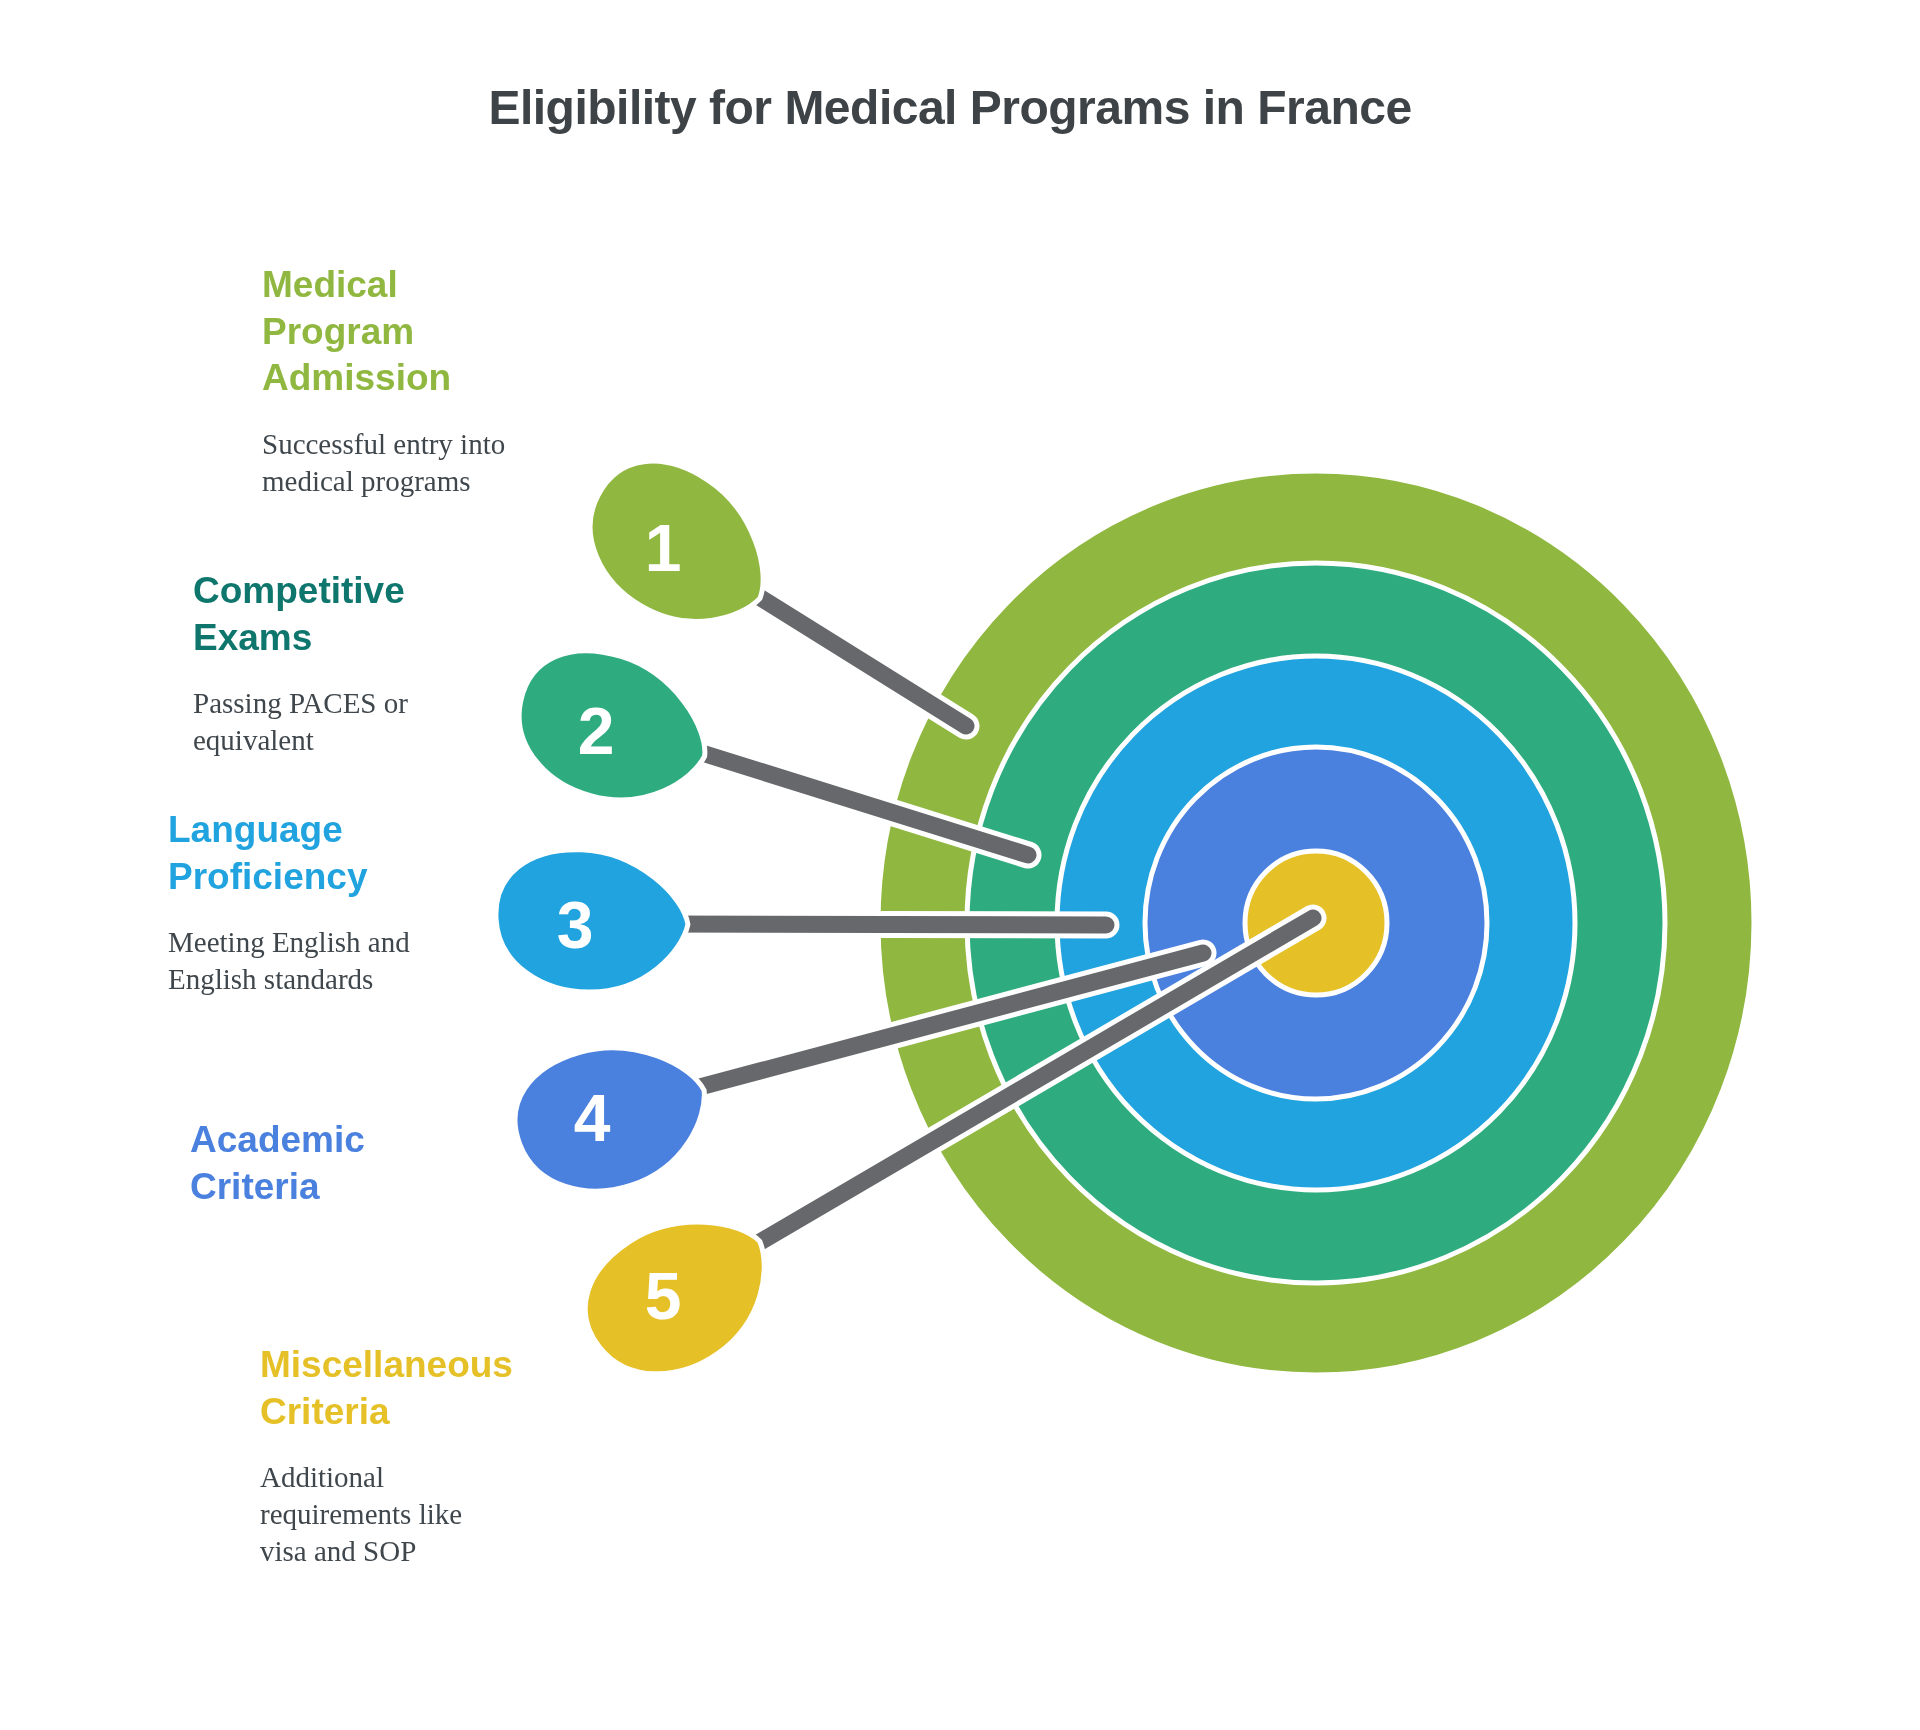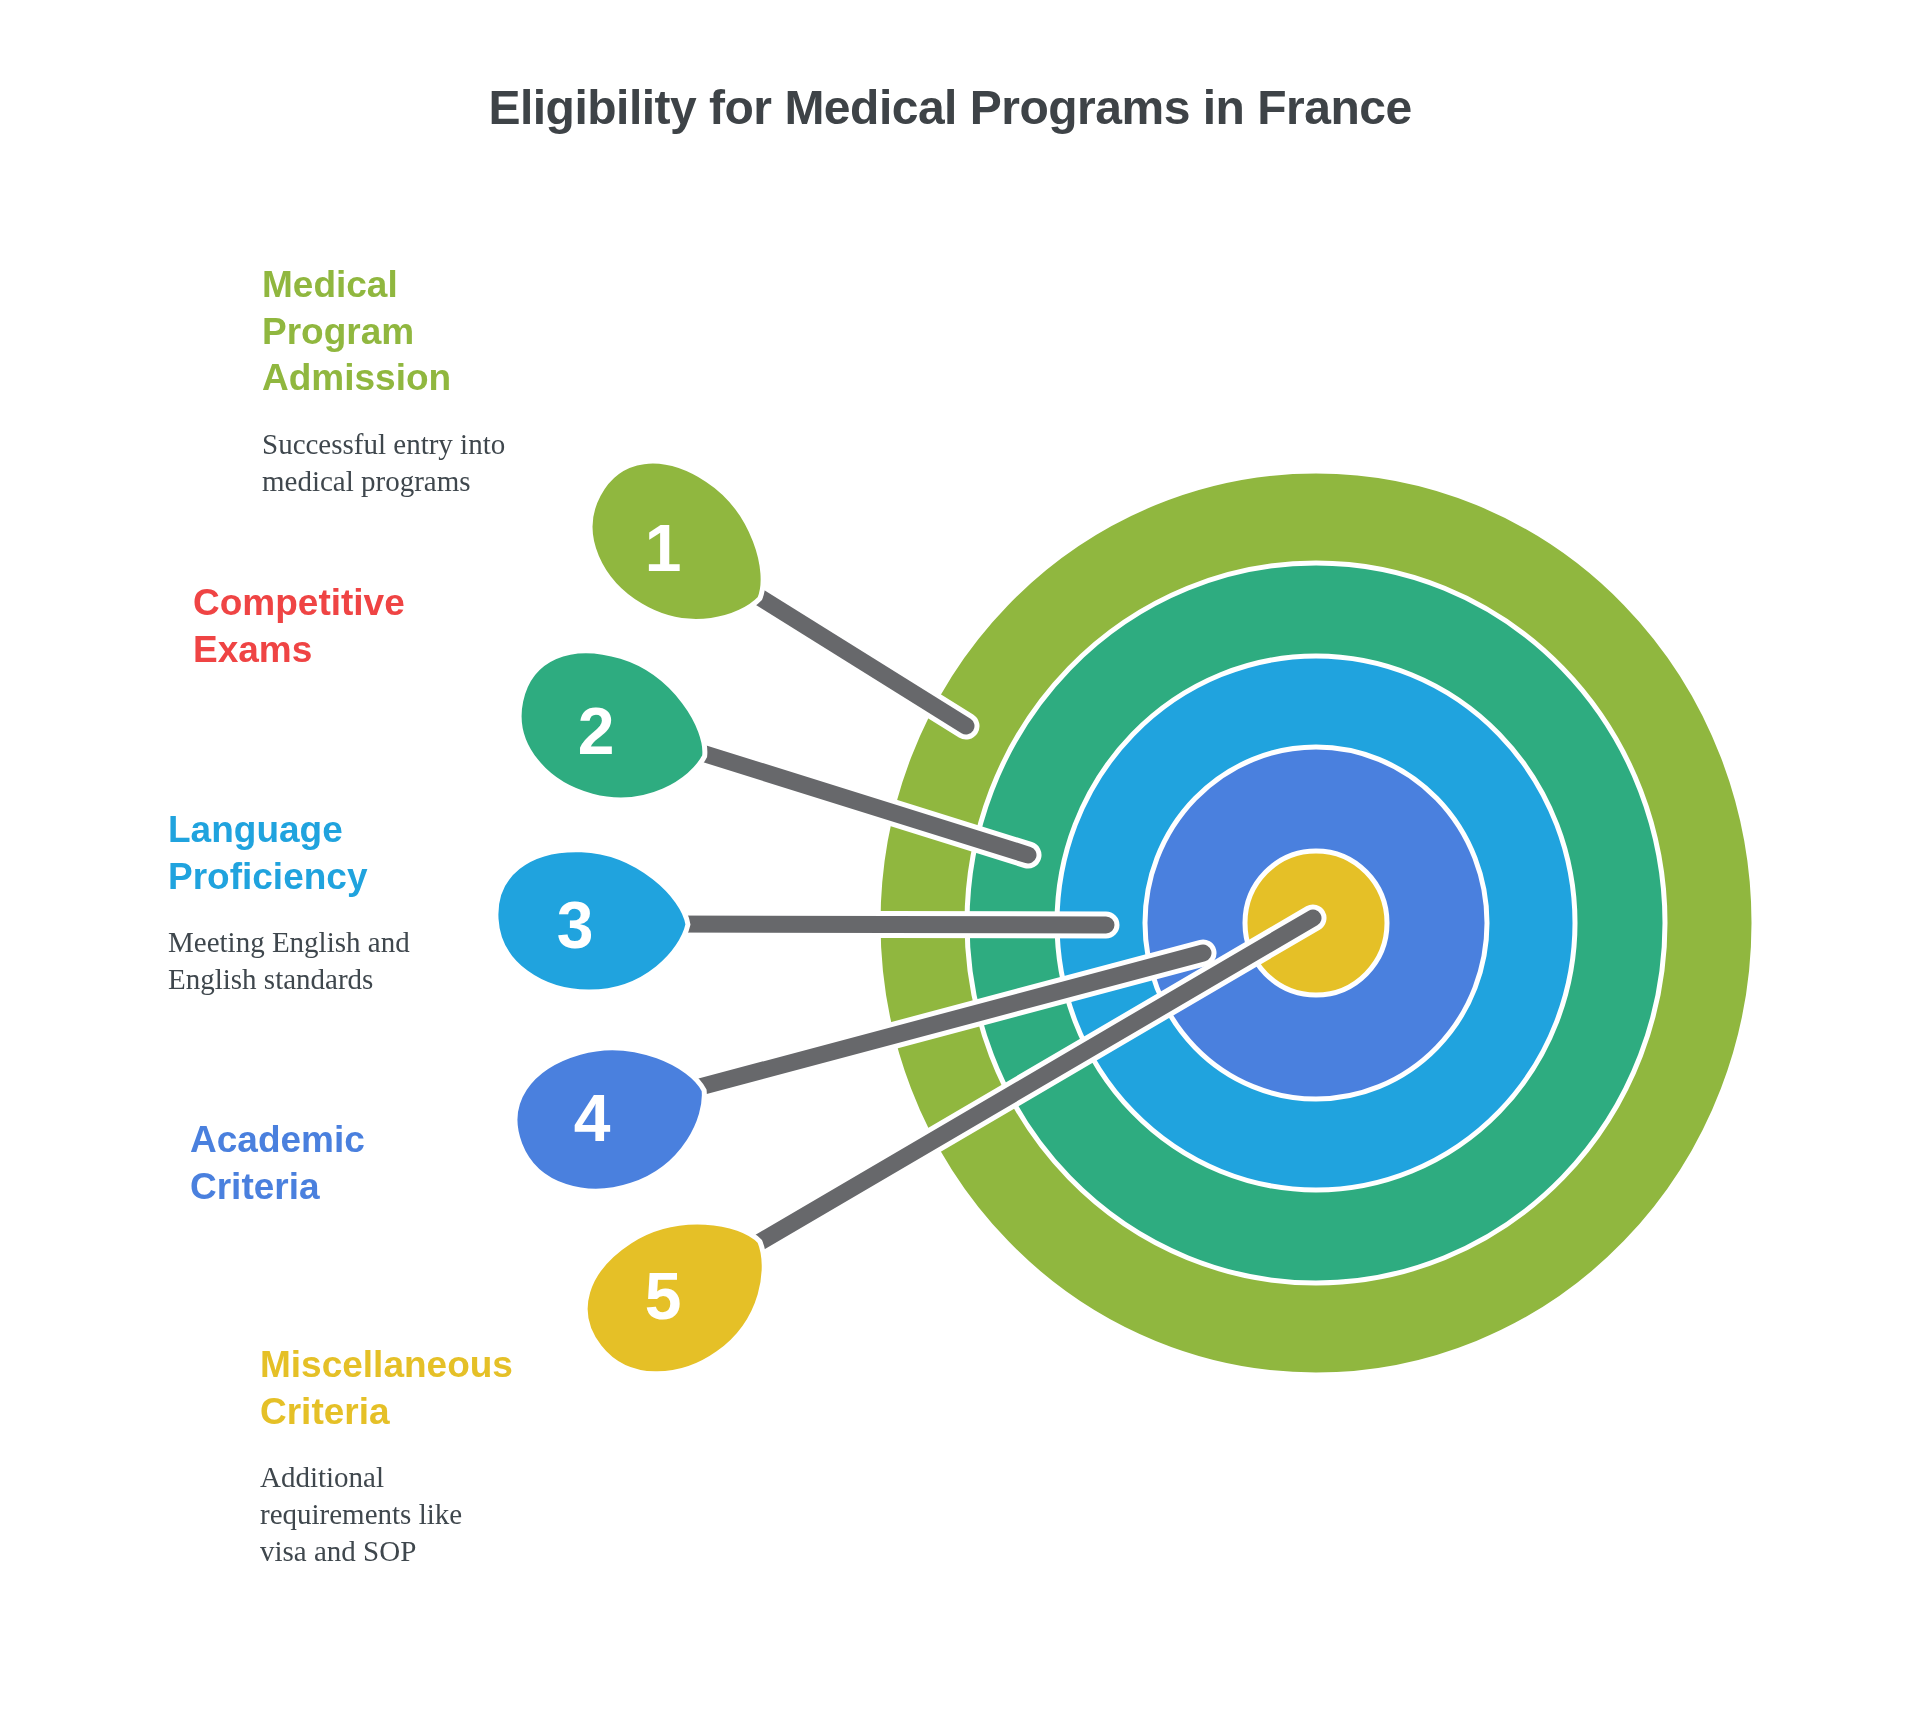--- a/index.html
+++ b/index.html
@@ -58,21 +58,22 @@
 <div class="stage">
 
   <div class="title">Eligibility for Medical Programs in France</div>
 
   <div class="sec sec1">
     <div class="sec-heading" style="color: rgb(144, 183, 63);">Medical Program Admission</div>
     <div class="sec-desc">Successful entry into medical programs</div>
   </div>
 
   <div class="sec sec2">
-    <div class="sec-heading" style="color: #ef4444; margin-top: 12px;">Competitive Exams</div>
+    <div class="sec-heading" style="color: #0f766e;">Competitive Exams</div>
+    <div class="sec-desc">Passing PACES or equivalent</div>
   </div>
 
   <div class="sec sec3">
     <div class="sec-heading" style="color: rgb(32, 163, 222);">Language Proficiency</div>
     <div class="sec-desc">Meeting English and English standards</div>
   </div>
 
   <div class="sec sec4">
     <div class="sec-heading" style="color: rgb(74, 128, 222);">Academic Criteria</div>
   </div>

